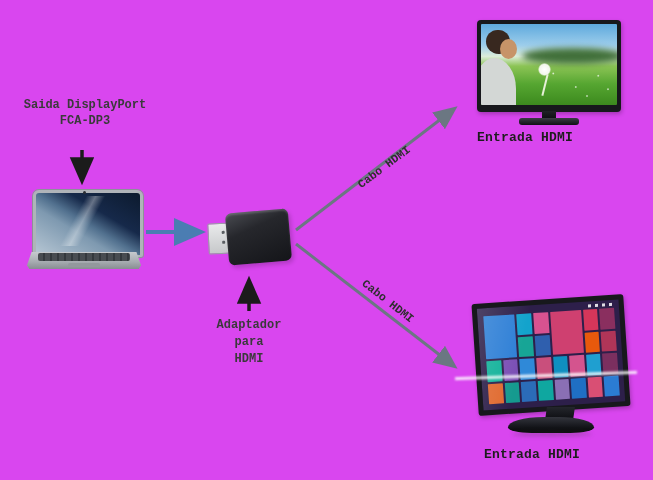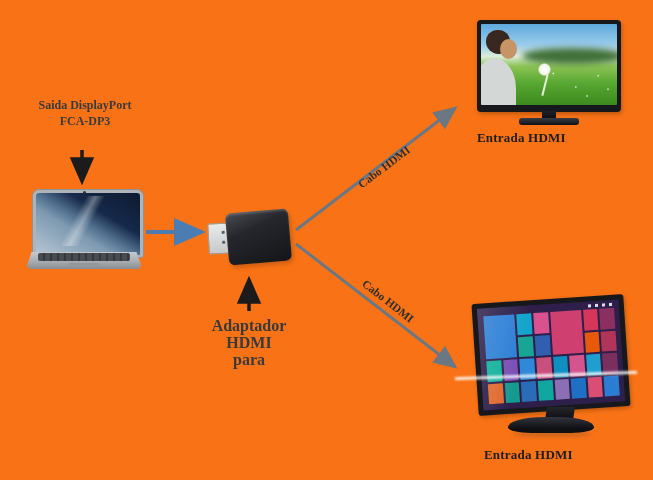--- a/index.html
+++ b/index.html
@@ -1,24 +1,24 @@
 <!DOCTYPE html>
 <html><head>
 <meta charset="utf-8">
 <style>
   html,body{margin:0;padding:0;background:#ffffff;}
   #stage{
-    position:relative;width:653px;height:480px;background:#f97316;
-    font-family:Liberation Serif, serif;overflow:hidden;
+    position:relative;width:653px;height:480px;background:#d946ef;
+    font-family:Liberation Mono, monospace;overflow:hidden;
   }
   .abs{position:absolute;}
   
   .lbl{position:absolute;color:#3a3a3a;text-align:center;}
   #laptop-label{left:14px;top:97px;width:142px;font-size:12px;font-weight:600;line-height:16px;}
-  #adapter-label{left:199px;top:317px;width:100px;font-size:16px;font-weight:600;line-height:17px;}
+  #adapter-label{left:199px;top:317px;width:100px;font-size:12px;font-weight:600;line-height:17px;}
   .cable-label{position:absolute;font-size:11.5px;font-weight:600;color:#2e2e2e;white-space:nowrap;}
   #cable-label-top{left:384px;top:167px;transform:translate(-50%,-50%) rotate(-37deg);}
   #cable-label-bottom{left:388px;top:301px;transform:translate(-50%,-50%) rotate(38deg);}
   .tv-label{position:absolute;font-size:13px;font-weight:700;color:#1d1d1d;text-align:left;letter-spacing:.2px;}
   #tv-top-label{left:477px;top:130px;width:144px;}
   #tv-bottom-label{left:484px;top:447px;width:146px;}
   
   #laptop-screen{left:33px;top:190px;width:104px;height:62px;
     border:3px solid #afb4b9;border-bottom-width:2px;border-radius:6px 6px 2px 2px;
     background:linear-gradient(to bottom left,#0c1a2e 0%,#16294a 34%,#51708e 50%,#7e99b0 62%,#b7c7d4 100%);
@@ -120,22 +120,22 @@
   <div class="abs" id="laptop-trackpad"></div>
 
   <div class="abs" id="adapter-plug">
     <span class="plug-pin" style="left:13px;top:7px;"></span>
     <span class="plug-pin" style="left:13px;top:17px;"></span>
   </div>
   <div class="abs" id="adapter-body"></div>
 
   <div class="lbl" id="adapter-label">
     <div>Adaptador</div>
+    <div>para</div>
     <div>HDMI</div>
-    <div>para</div>
   </div>
 
   <div class="cable-label" id="cable-label-top">Cabo HDMI</div>
   <div class="cable-label" id="cable-label-bottom">Cabo HDMI</div>
 
   <div class="tv" id="tv-top">
     <div id="tv-top-screen">
       <div class="scene" id="scene-hills"></div>
       <div class="scene" id="scene-specks"></div>
       <div class="scene" id="scene-child-body"></div>

